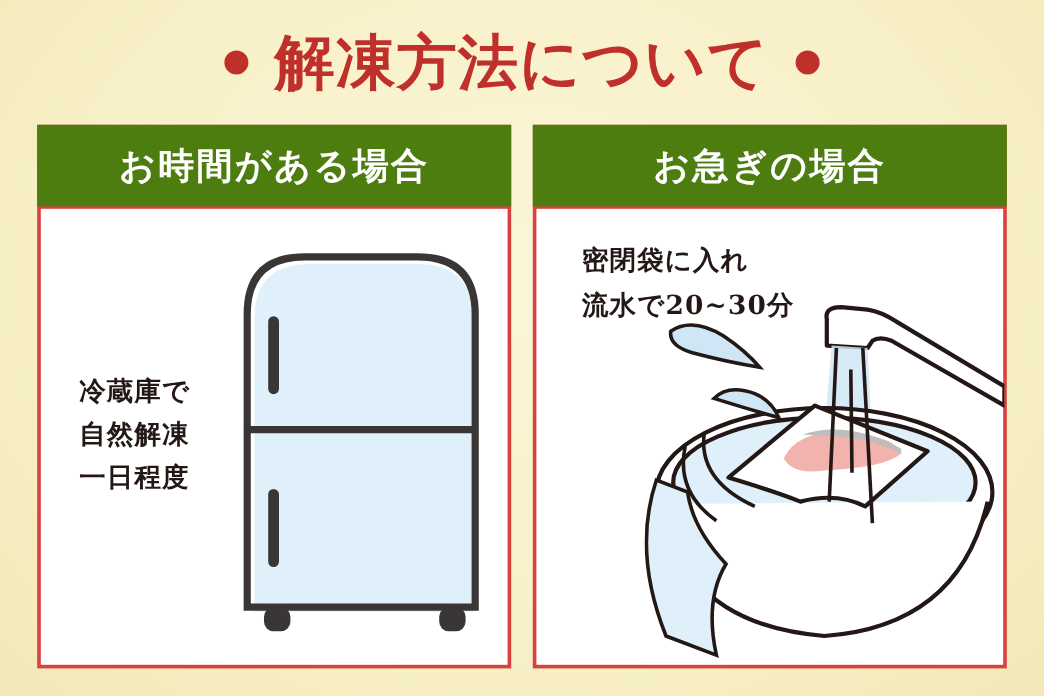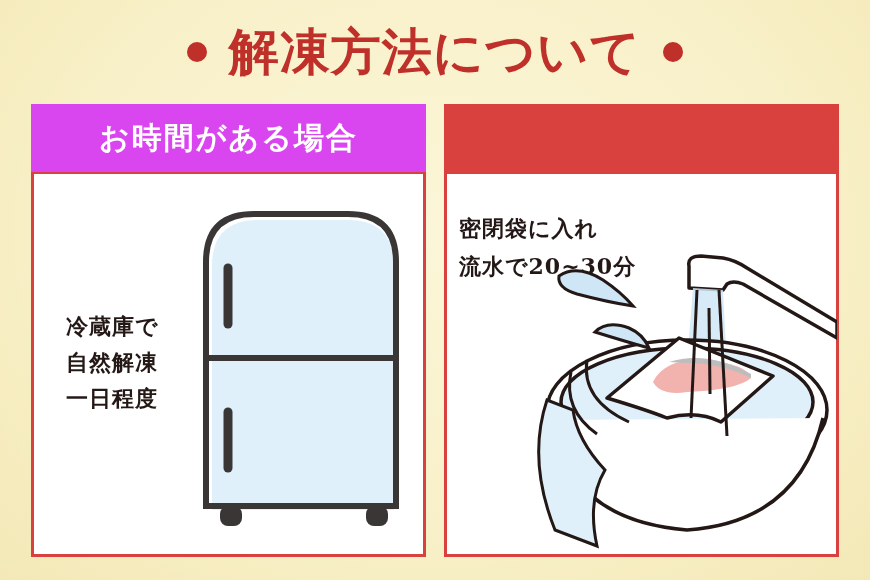--- a/index.html
+++ b/index.html
@@ -19,32 +19,32 @@
   }
   .panel {
     position: absolute; top: 104px; width: 395px; height: 453px;
     background: #d9413e; box-sizing: border-box;
   }
   .panel.left { left: 31px; }
   .panel.right { left: 444px; }
   .panel .header {
     height: 68px; display: flex; align-items: center; justify-content: center;
     color: #ffffff; font-size: 30px; font-weight: bold; letter-spacing: 2px;
-    background: #d946ef;
+    background: #4d7c0f;
   }
   .panel .body {
     position: absolute; left: 3px; right: 3px; top: 70px; bottom: 3px;
     background: #ffffff;
   }
   .caption {
     position: absolute; color: #231815; font-size: 22px; font-weight: bold;
     line-height: 36px; letter-spacing: 1px;
   }
   .left .caption { left: 32px; top: 134px; }
-  .right .caption { left: 12px; top: 24px; line-height: 38px; margin-top: 11px; }
+  .right .caption { left: 38px; top: 24px; line-height: 38px; }
   svg { position: absolute; }
 </style>
 </head>
 <body>
 
 <div class="title">
   <span class="dot"></span>
   <span>解凍方法について</span>
   <span class="dot"></span>
 </div>
@@ -63,20 +63,21 @@
       <line x1="8" y1="152" x2="198" y2="152" stroke="#3a3636" stroke-width="6"></line>
       <line x1="30" y1="62" x2="30" y2="118" stroke="#3a3636" stroke-width="9" stroke-linecap="round"></line>
       <line x1="30" y1="206" x2="30" y2="262" stroke="#3a3636" stroke-width="9" stroke-linecap="round"></line>
       <rect x="22" y="300" width="22" height="20" rx="8" fill="#3a3636"></rect>
       <rect x="168" y="300" width="22" height="20" rx="8" fill="#3a3636"></rect>
     </svg>
   </div>
 </div>
 
 <div class="panel right">
+  <div class="header">お急ぎの場合</div>
   <div class="body">
     <div class="caption">
       <div>密閉袋に入れ</div>
       <div>流水で20~30分</div>
     </div>
     <svg style="left:90px; top:76px;" width="300" height="310" viewBox="0 0 300 310">
 
       <path d="M152 16 Q150 6 164 6 L186 8 Q198 10 210 18 L300 72 L300 88 L206 34 Q196 30 190 34 L186 40 L152 38 Z" fill="#fff" stroke="#231815" stroke-width="3.5" stroke-linejoin="round"></path>
 
       <path d="M156 38 L186 40 L196 236 L140 236 Z" fill="#cfe6f7" opacity="0.85"></path>

